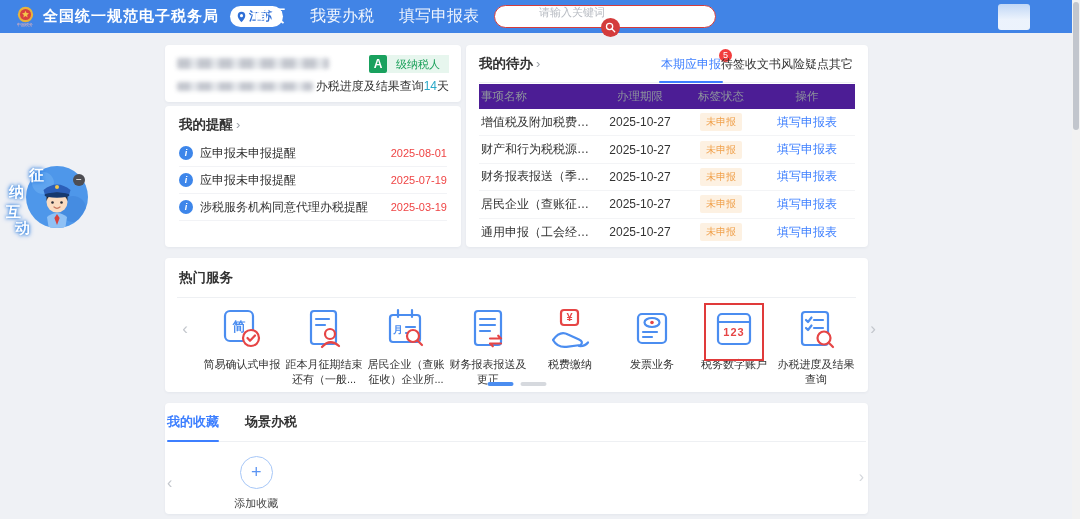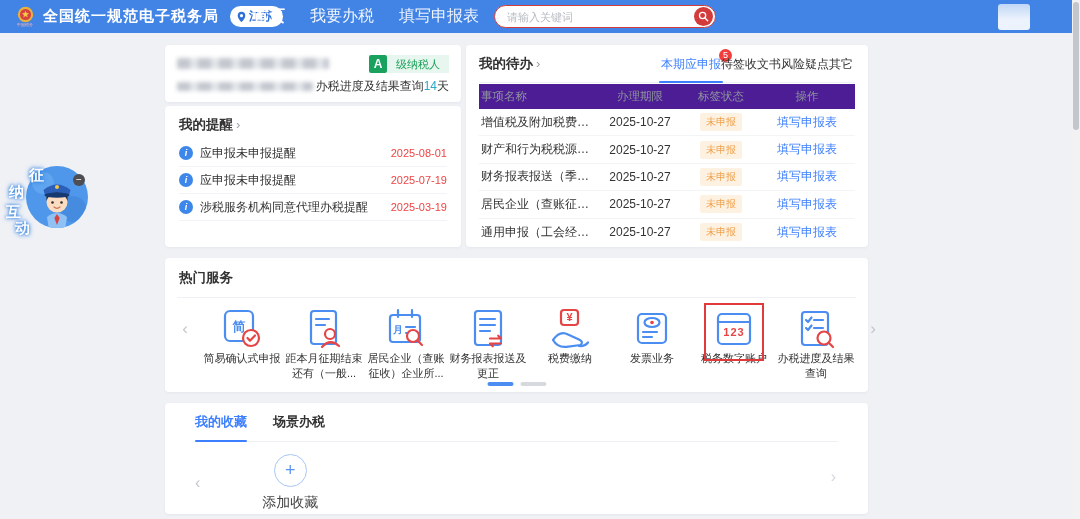--- a/index.html
+++ b/index.html
@@ -15,35 +15,35 @@
   .header { position:absolute; top:0; left:0; width:1080px; height:33px; background:#4184e6; z-index:5; }
   .brand-group { position:absolute; left:14px; top:0; height:33px; display:flex; align-items:center; gap:7px; }
   .emblem { width:22px; height:22px; display:flex; flex-direction:column; align-items:center; }
   .emblem svg { width:17px; height:17px; }
   .emblem-caption { font-size:4px; color:#ffb9b0; line-height:4px; white-space:nowrap; }
   .brand-title { color:#fff; font-weight:bold; font-size:15px; letter-spacing:1px; }
   .loc-pill { display:flex; align-items:center; gap:3px; background:#fff; border-radius:11px; height:21px; padding:0 10px 0 7px; color:#2f6fd6; font-weight:bold; font-size:12px; margin-left:4px; cursor:pointer; }
   .nav { position:absolute; left:253px; top:0; height:33px; display:flex; align-items:center; gap:25px; }
   .nav-item { color:rgba(255,255,255,.92); font-size:16px; cursor:pointer; }
   .nav-item.active { color:#fff; font-weight:bold; }
-  .search { position:absolute; left:494px; top:5px; width:222px; height:23px; background:#fff; border:1.5px solid #d43c3c; border-radius:12px; display:flex; align-items:center; padding:0 2px 0 12px; }
+  .search { position:absolute; left:494px; top:5px; width:222px; height:23px; background:#fff; border:1.5px solid #d43c3c; border-radius:12px; display:flex; align-items:center; padding:0 2px 0 12px;flex-direction:column; }
   .search input { flex:1; border:none; outline:none; font-size:11px; color:#333; background:transparent; font-family:inherit; }
   .search input::placeholder { color:#b7bbc2; }
   .search-btn { width:19px; height:19px; border-radius:50%; background:#d43c3c; border:none; display:flex; align-items:center; justify-content:center; cursor:pointer; flex:none; }
   .redacted-avatar { position:absolute; left:998px; top:4px; width:32px; height:26px; border-radius:3px; background:linear-gradient(180deg,#cfe0f7 0%,#ffffff 60%); opacity:.9; cursor:pointer; }
   
   .scroll-track { position:absolute; right:0; top:0; width:8px; height:519px; background:#f2f2f2; z-index:9; }
   .scroll-thumb { position:absolute; right:1px; top:2px; width:6px; height:128px; border-radius:3px; background:#c2c6cd; }
   
   .card { position:absolute; background:#fff; border-radius:4px; box-shadow:0 1px 3px rgba(20,40,80,.05); }
   .card-user { left:165px; top:45px; width:296px; height:57px; padding:9px 12px; }
   .card-rem  { left:165px; top:106px; width:296px; height:141px; padding:10px 14px; }
   .card-todo { left:466px; top:45px; width:402px; height:202px; padding:10px 13px; }
   .card-hot  { left:165px; top:258px; width:703px; height:134px; padding:11px 14px; }
-  .card-fav  { left:165px; top:403px; width:703px; height:111px; padding:10px 30px; }
+  .card-fav  { left:165px; top:403px; width:703px; height:111px; padding:10px 2px; }
   .sec-title { font-size:13.5px; font-weight:bold; color:#333; }
   .chev { color:#9aa0a8; font-weight:normal; font-size:13px; margin-left:3px; }
   
   .u-row { display:flex; justify-content:space-between; align-items:center; height:19px; }
   .u-row + .u-row { margin-top:4px; }
   .blur-block { height:11px; border-radius:2px; background:repeating-linear-gradient(90deg,#b9bdc6 0 13px,#dde0e5 13px 21px); filter:blur(2px); opacity:.85; }
   .blur-1 { width:152px; }
   .blur-2 { width:136px; height:9px; }
   .grade { display:flex; align-items:center; }
   .grade-a { width:18px; height:18px; background:#19a15e; color:#fff; font-weight:bold; font-size:12px; display:flex; align-items:center; justify-content:center; border-radius:2px; }
@@ -76,36 +76,36 @@
   .car-arrow { color:#c3c7cd; font-size:17px; line-height:44px; cursor:pointer; width:12px; text-align:center; flex:none; user-select:none; }
   .svc-wrap { flex:1; display:flex; justify-content:space-between; padding:0 10px; }
   .svc { width:82px; display:flex; flex-direction:column; align-items:center; position:relative; cursor:pointer; }
   .svc-icon { position:relative; width:44px; height:44px; }
   .svc-icon svg { position:absolute; inset:0; }
   .glyph { position:absolute; font-weight:bold; }
   .g-jian { left:5px; top:11px; width:28px; text-align:center; font-size:13px; color:#4b8df0; }
   .g-yue  { left:9px;  top:16px; font-size:10px; color:#4b8df0; }
   .g-yuan { left:13px; top:4px; width:17px; text-align:center; font-size:11px; color:#e64545; }
   .g-123  { left:6px;  top:19px; width:32px; text-align:center; font-size:11px; color:#e64545; letter-spacing:1px; }
-  .svc-label { margin-top:0; font-size:11px; color:#333; text-align:center; line-height:1.35; max-width:92px; }
+  .svc-label { margin-top:6px; font-size:11px; color:#333; text-align:center; line-height:1.35; max-width:92px; }
   .hl-box { position:absolute; left:11px; top:-4px; width:60px; height:58px; border:2px solid #e03a3a; pointer-events:none; }
   .dots { position:absolute; left:50%; bottom:6px; transform:translateX(-50%); display:flex; gap:7px; }
   .dot { width:26px; height:4px; border-radius:2px; background:#d6d9de; cursor:pointer; }
   .dot.active { background:#4b8df0; }
   
   .fav-tabs { display:flex; gap:26px; border-bottom:1px solid #eef0f3; padding-bottom:10px; }
   .fav-tab { font-size:13px; font-weight:bold; color:#333; cursor:pointer; position:relative; }
   .fav-tab.active { color:#3d7fff; }
   .fav-tab.active::after { content:""; position:absolute; left:0; right:0; bottom:-11px; height:2.5px; background:#3d7fff; border-radius:1px; }
   .fav-body { display:flex; align-items:center; margin-top:12px; position:relative; height:58px; }
   .fav-arrow-l { color:#c3c7cd; font-size:16px; cursor:pointer; user-select:none; }
   .fav-arrow-r { position:absolute; right:2px; top:14px; color:#d4d7dc; font-size:16px; cursor:pointer; user-select:none; }
   .add-group { display:flex; flex-direction:column; align-items:center; margin-left:62px; cursor:pointer; }
   .add-circle { width:33px; height:33px; border-radius:50%; border:1px solid #a7c7f7; color:#5b94f2; font-size:18px; display:flex; align-items:center; justify-content:center; font-weight:normal; }
-  .add-label { margin-top:7px; font-size:14px; color:#444; }
+  .add-label { margin-top:7px; font-size:11px; color:#444; }
   
   .mascot { position:absolute; left:5px; top:152px; width:88px; height:92px; z-index:6; }
   .mascot-circle { position:absolute; left:20px; top:13px; width:64px; height:64px; cursor:pointer; }
   .m-char { position:absolute; color:#fff; font-weight:bold; font-size:15px; text-shadow:0 0 3px #2f7fe0, 0 0 5px #2f7fe0; }
   .mc0 { left:24px; top:14px; }
   .mc1 { left:4px;  top:31px; }
   .mc2 { left:1px;  top:51px; }
   .mc3 { left:10px; top:67px; }
   .collapse-btn { position:absolute; left:68px; top:22px; width:12px; height:12px; border-radius:50%; background:#4d4d52; color:#fff; font-size:10px; line-height:11px; text-align:center; cursor:pointer; }
 </style>

